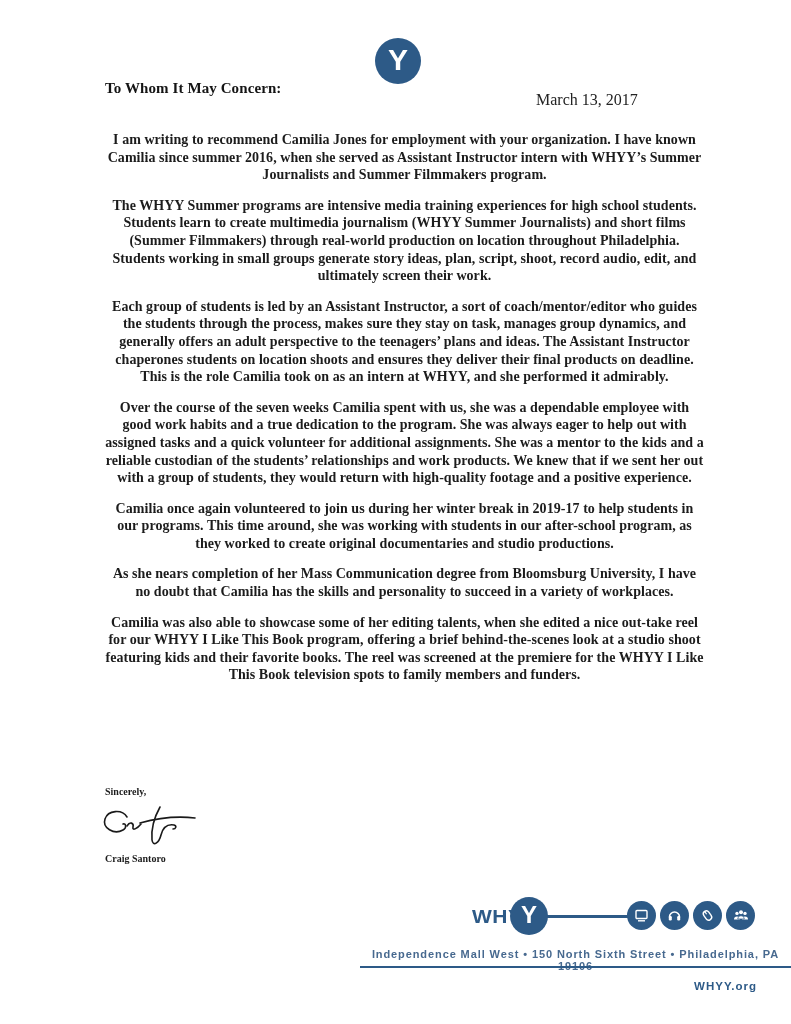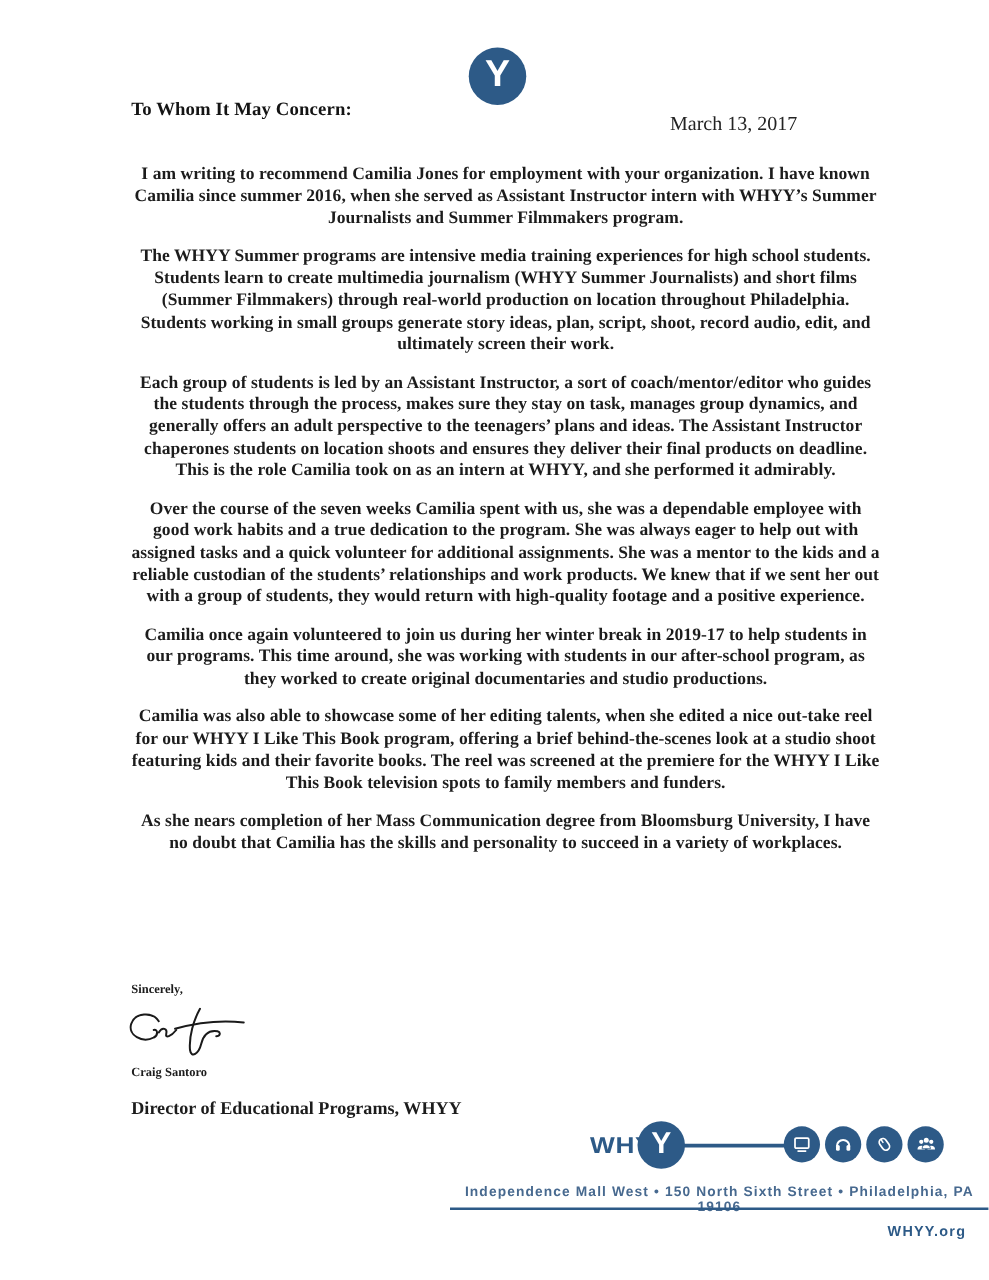--- a/index.html
+++ b/index.html
@@ -78,21 +78,21 @@
   .f-icon svg { display:block; }
 
   
   .footer-address {
     position:absolute; left:360px; top:948px; width:431px;
     text-align:center; font-family:"Liberation Sans", sans-serif;
     font-size:11px; font-weight:600; letter-spacing:0.9px; color:#47698f;
   }
   .footer-rule { position:absolute; left:360px; top:966px; width:431px; height:2px; background:#2d5a87; }
   .footer-site {
-    position:absolute; left:372px; top:980px; width:401px;
+    position:absolute; left:356px; top:980px; width:401px;
     text-align:right; font-family:"Liberation Sans", sans-serif;
     font-size:11.5px; font-weight:bold; letter-spacing:1px; color:#2d5a87;
   }
 </style>
 </head>
 <body>
 
 <div class="page">
 
   <div class="top-logo">
@@ -101,35 +101,34 @@
 
   <div class="salutation">To Whom It May Concern:</div>
   <div class="letter-date">March 13, 2017</div>
 
   <div class="letter-body">
     <p>I am writing to recommend Camilia Jones for employment with your organization. I have known Camilia since summer 2016, when she served as Assistant Instructor intern with WHYY’s Summer Journalists and Summer Filmmakers program.</p>
     <p>The WHYY Summer programs are intensive media training experiences for high school students. Students learn to create multimedia journalism (WHYY Summer Journalists) and short films (Summer Filmmakers) through real-world production on location throughout Philadelphia. Students working in small groups generate story ideas, plan, script, shoot, record audio, edit, and ultimately screen their work.</p>
     <p>Each group of students is led by an Assistant Instructor, a sort of coach/mentor/editor who guides the students through the process, makes sure they stay on task, manages group dynamics, and generally offers an adult perspective to the teenagers’ plans and ideas. The Assistant Instructor chaperones students on location shoots and ensures they deliver their final products on deadline. This is the role Camilia took on as an intern at WHYY, and she performed it admirably.</p>
     <p>Over the course of the seven weeks Camilia spent with us, she was a dependable employee with good work habits and a true dedication to the program. She was always eager to help out with assigned tasks and a quick volunteer for additional assignments. She was a mentor to the kids and a reliable custodian of the students’ relationships and work products. We knew that if we sent her out with a group of students, they would return with high-quality footage and a positive experience.</p>
     <p>Camilia once again volunteered to join us during her winter break in 2019-17 to help students in our programs. This time around, she was working with students in our after-school program, as they worked to create original documentaries and studio productions.</p>
+    <p>As she nears completion of her Mass Communication degree from Bloomsburg University, I have no doubt that Camilia has the skills and personality to succeed in a variety of workplaces.</p>
     <p>Camilia was also able to showcase some of her editing talents, when she edited a nice out-take reel for our WHYY I Like This Book program, offering a brief behind-the-scenes look at a studio shoot featuring kids and their favorite books. The reel was screened at the premiere for the WHYY I Like This Book television spots to family members and funders.</p>
-    <p>As she nears completion of her Mass Communication degree from Bloomsburg University, I have no doubt that Camilia has the skills and personality to succeed in a variety of workplaces.</p>
   </div>
 
   <div class="closing">Sincerely,</div>
   <svg class="signature" viewBox="0 0 100 46">
     <g fill="none" stroke="#1a1a1a" stroke-width="1.6" stroke-linecap="round">
       <path d="M27,15 C22,7 8,8 5,17 C2,26 14,33 23,28 C27,26 26,21 23,22"></path>
       <path d="M27,24 c3,-5 7,-3 6,1 c-1,4 4,2 8,-3"></path>
       <path d="M60,5 c-5,9 -9,22 -8,33 c1,7 7,3 9,-5 c2,-8 7,-11 13,-10 c3,1 2,4 -1,4"></path>
       <path d="M40,21 c18,-5 38,-7 55,-5"></path>
     </g>
   </svg>
   <div class="signer-name">Craig Santoro</div>
-  <div class="signer-title">Director of Educational Programs, WHYY</div>
 
   <div class="brand-row">
     <div class="wordmark">
       <span class="wm-text">WHY</span>
     </div>
     <div class="connector"></div>
     <div class="wm-circle">
       <span>Y</span>
     </div>
     <div class="icon-row">

